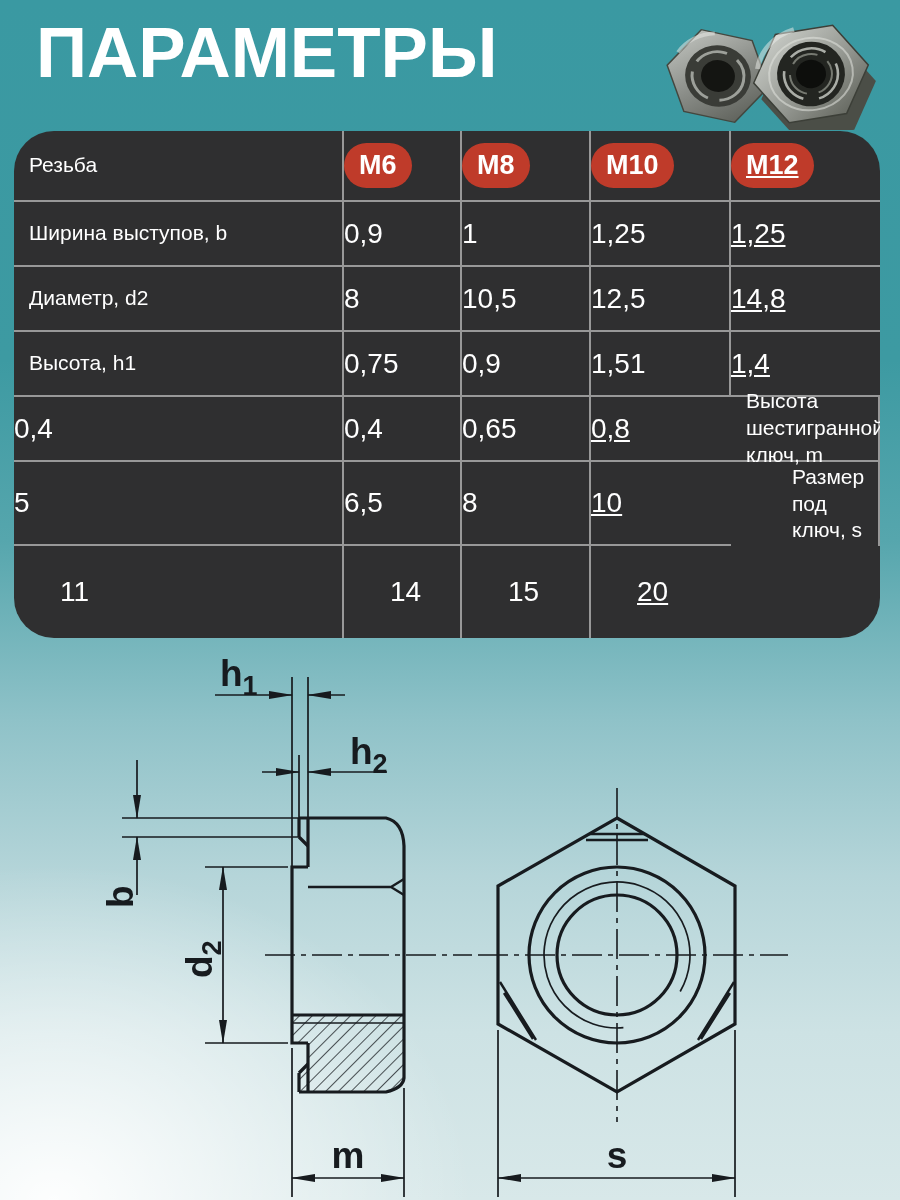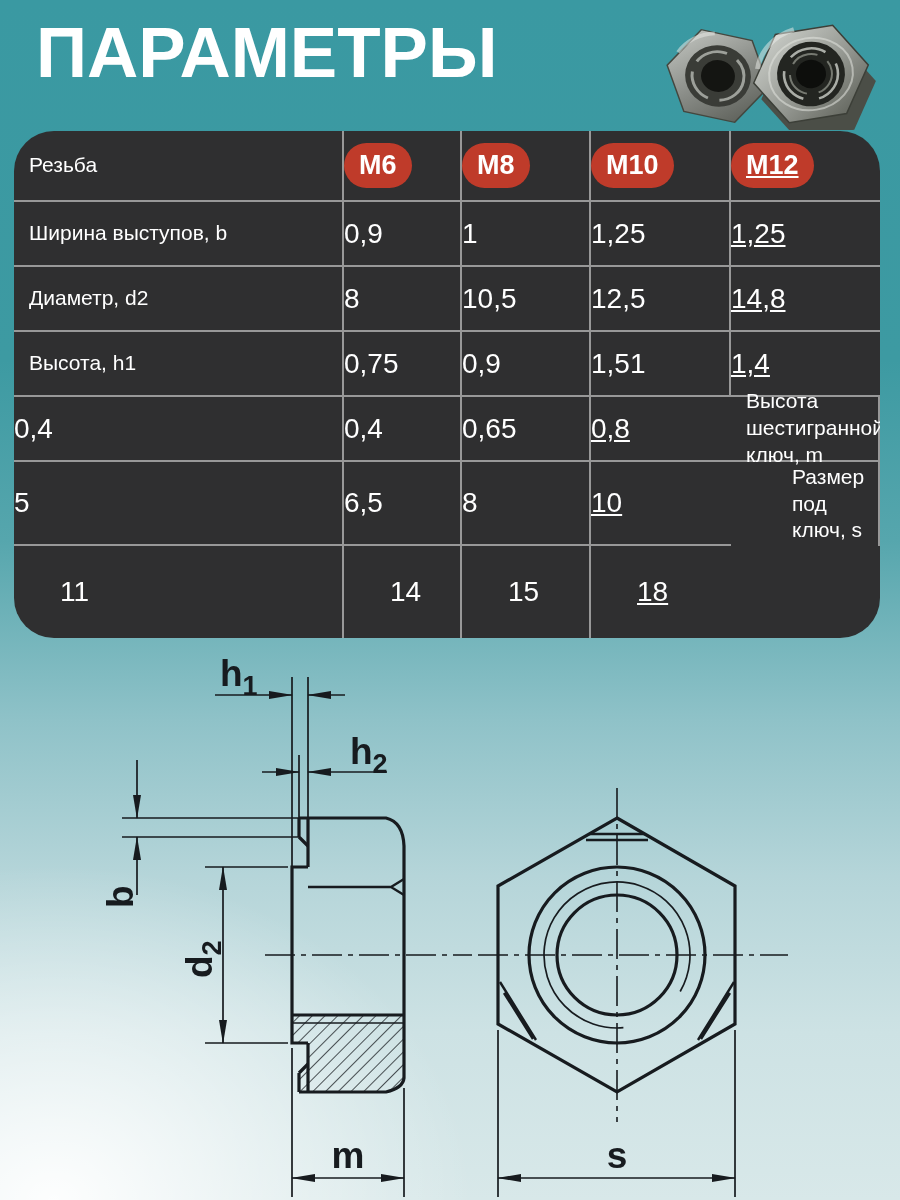--- a/index.html
+++ b/index.html
@@ -130,21 +130,21 @@
     <div class="cell lbl">Высота шестигранной ключ, m</div>
     <div class="cell">5</div>
     <div class="cell">6,5</div>
     <div class="cell">8</div>
     <div class="cell lastcol">10</div>
 
     <div class="cell lbl lastrow">Размер под ключ, s</div>
     <div class="cell lastrow">11</div>
     <div class="cell lastrow">14</div>
     <div class="cell lastrow">15</div>
-    <div class="cell lastrow lastcol">18</div>
+    <div class="cell lastrow lastcol">20</div>
   </div>
 
   <svg class="drawing" viewBox="0 0 900 560">
     <defs>
       <marker id="arr" viewBox="0 0 24 8" refX="23" refY="4" markerWidth="24" markerHeight="8" orient="auto" markerUnits="userSpaceOnUse">
         <path d="M0,0 L24,4 L0,8 Z" fill="#171b1f"></path>
       </marker>
       <pattern id="hatch" width="9" height="9" patternUnits="userSpaceOnUse" patternTransform="rotate(45)">
         <line x1="0" y1="0" x2="0" y2="9" stroke="#171b1f" stroke-width="1.5"></line>
       </pattern>

